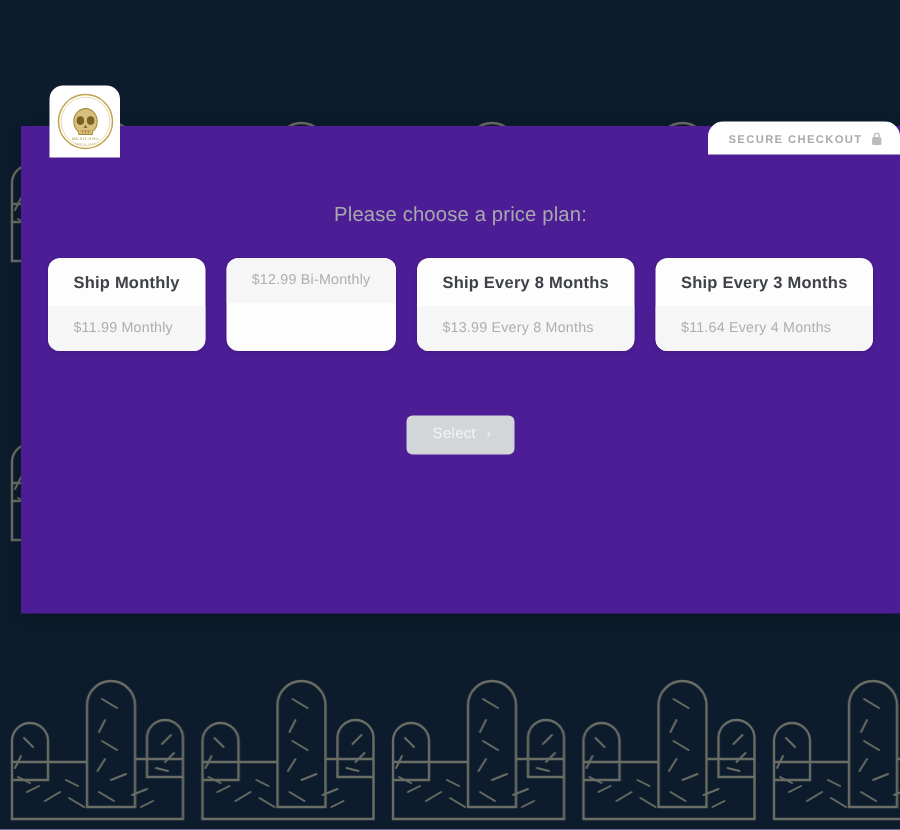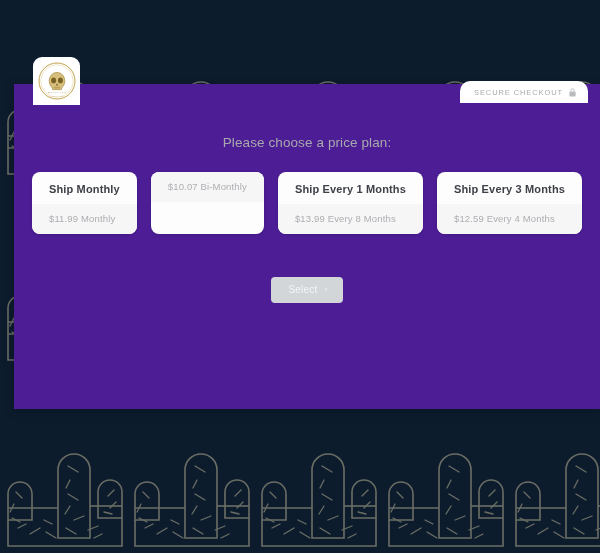--- a/index.html
+++ b/index.html
@@ -22,31 +22,32 @@
   
   #cactus-bg {
     position: absolute;
     left: 0; top: 0;
     width: 600px; height: 553px;
   }
 
   
   #secure-tab {
     position: absolute;
-    right: 12px;
+    right: 0;
     top: 81px;
     height: 22px;
     background: #ffffff;
     border-top-left-radius: 10px;
     border-top-right-radius: 10px;
     display: flex;
     align-items: center;
     padding: 0 12px 0 14px;
     gap: 6px;
     z-index: 6;
+    font-weight: bold;
   }
   #secure-tab .secure-label {
     font-size: 7.5px;
     letter-spacing: 0.9px;
     color: #a9aaae;
     font-family: "Liberation Sans", sans-serif;
     white-space: nowrap;
   }
   .lock-icon { display: block; }
 
@@ -235,31 +236,31 @@
     <h1 id="modal-heading">Please choose a price plan:</h1>
 
     <div id="plan-row">
 
       <div class="plan-card">
         <div class="plan-title">Ship Monthly</div>
         <div class="plan-price">$11.99 Monthly</div>
       </div>
 
       <div class="plan-card">
-        <div class="plan-price">$10.07 Bi-Monthly</div>
-      </div>
-
-      <div class="plan-card">
-        <div class="plan-title">Ship Every 1 Months</div>
+        <div class="plan-price">$12.99 Bi-Monthly</div>
+      </div>
+
+      <div class="plan-card">
+        <div class="plan-title">Ship Every 8 Months</div>
         <div class="plan-price">$13.99 Every 8 Months</div>
       </div>
 
       <div class="plan-card">
         <div class="plan-title">Ship Every 3 Months</div>
-        <div class="plan-price">$12.59 Every 4 Months</div>
+        <div class="plan-price">$11.64 Every 4 Months</div>
       </div>
 
     </div>
 
     <div id="select-row">
       <button id="select-button">
         <span>Select</span>
         <span class="chev">›</span>
       </button>
     </div>

